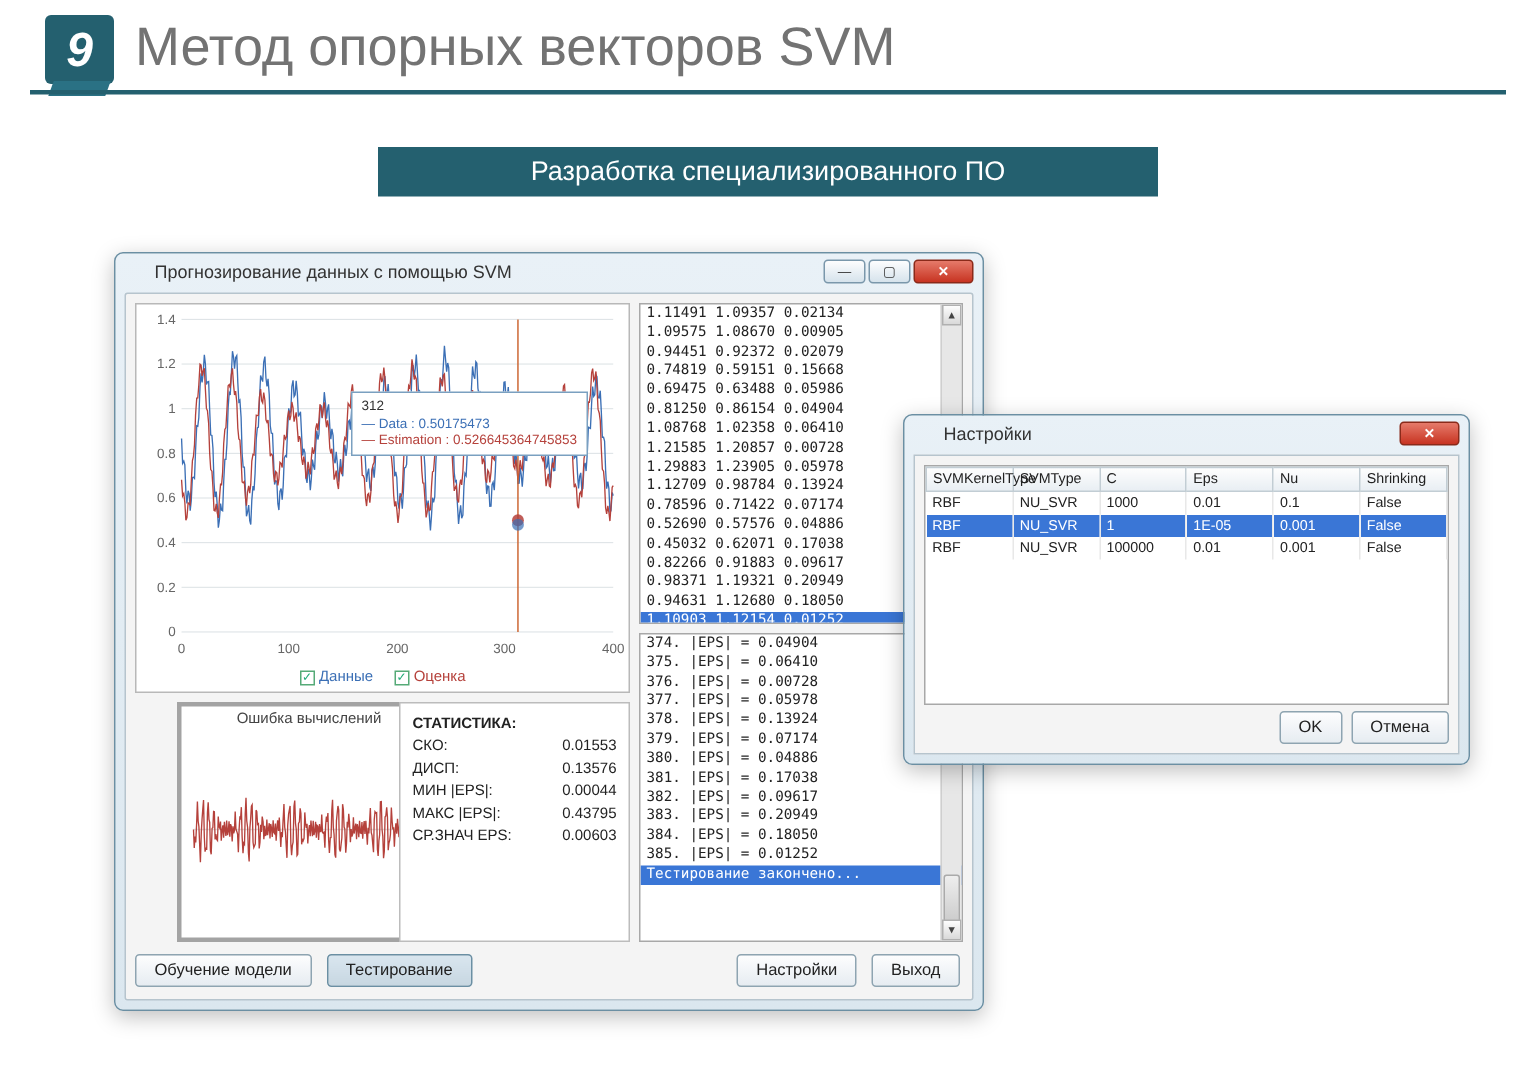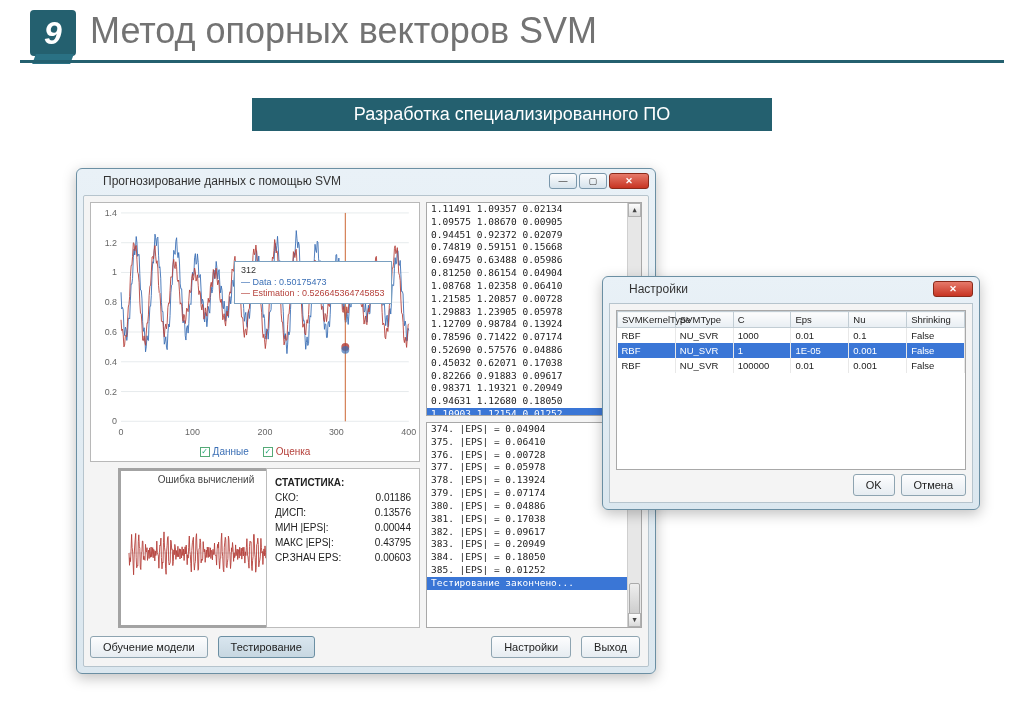--- a/index.html
+++ b/index.html
@@ -203,21 +203,21 @@
         <line x1="8" y1="65" x2="162" y2="65" stroke="#ddd"></line>
         <polyline id="err-series" fill="none" stroke="#b5413b" stroke-width="0.9" points="8.0,65.0 8.5,77.3 9.0,69.7 9.5,73.6 10.1,60.7 10.6,46.4 11.1,59.4 11.6,63.0 12.1,75.0 12.6,86.8 13.2,66.9 13.7,58.0 14.2,51.4 14.7,45.4 15.2,69.8 15.7,79.8 16.2,77.5 16.8,77.9 17.3,53.7 17.8,46.8 18.3,58.2 18.8,60.3 19.3,79.1 19.8,81.5 20.4,64.2 20.9,63.8 21.4,53.0 21.9,53.2 22.4,71.6 22.9,68.1 23.5,71.6 24.0,72.3 24.5,56.3 25.0,63.2 25.5,64.1 26.0,59.7 26.5,72.4 27.1,65.1 27.6,62.2 28.1,70.5 28.6,59.9 29.1,65.2 29.6,69.3 30.1,59.0 30.7,68.8 31.2,66.1 31.7,59.6 32.2,69.8 32.7,61.4 33.2,62.9 33.8,72.9 34.3,62.9 34.8,67.6 35.3,65.7 35.8,53.1 36.3,64.7 36.8,66.1 37.4,68.1 37.9,80.2 38.4,64.8 38.9,57.0 39.4,57.6 39.9,50.1 40.4,69.4 41.0,80.8 41.5,74.0 42.0,74.8 42.5,54.3 43.0,43.9 43.5,59.2 44.1,63.8 44.6,80.4 45.1,86.3 45.6,63.9 46.1,57.8 46.6,49.4 47.1,48.5 47.7,73.5 48.2,77.0 48.7,75.8 49.2,74.5 49.7,52.1 50.2,53.1 50.7,61.6 51.3,61.1 51.8,77.6 52.3,73.6 52.8,61.9 53.3,66.7 53.8,56.4 54.4,59.9 54.9,71.4 55.4,62.5 55.9,68.9 56.4,68.6 56.9,58.3 57.4,68.8 58.0,64.4 58.5,60.8 59.0,71.0 59.5,61.3 60.0,64.0 60.5,70.0 61.1,58.8 61.6,67.0 62.1,67.7 62.6,61.1 63.1,72.5 63.6,64.3 64.1,58.8 64.7,66.0 65.2,57.1 65.7,66.7 66.2,76.7 66.7,66.7 67.2,70.1 67.7,59.3 68.3,48.0 68.8,63.4 69.3,66.6 69.8,75.6 70.3,83.9 70.8,62.4 71.4,54.8 71.9,51.9 72.4,49.3 72.9,74.5 73.4,82.1 73.9,75.8 74.4,73.4 75.0,49.5 75.5,45.7 76.0,60.9 76.5,64.8 77.0,82.3 77.5,81.5 78.0,61.0 78.6,59.8 79.1,50.9 79.6,54.2 80.1,74.9 80.6,71.2 81.1,72.5 81.7,70.9 82.2,53.6 82.7,61.0 83.2,64.0 83.7,61.2 84.2,74.3 84.7,66.2 85.3,62.0 85.8,69.5 86.3,59.0 86.8,64.8 87.3,69.5 87.8,59.2 88.3,68.7 88.9,66.1 89.4,59.8 89.9,70.5 90.4,62.3 90.9,62.9 91.4,71.9 92.0,61.3 92.5,66.4 93.0,66.2 93.5,55.1 94.0,67.1 94.5,67.4 95.0,66.9 95.6,77.1 96.1,61.9 96.6,56.3 97.1,59.9 97.6,54.0 98.1,72.3 98.6,80.7 99.2,70.5 99.7,70.3 100.2,52.0 100.7,45.2 101.2,63.5 101.7,68.2 102.3,81.7 102.8,83.8 103.3,59.2 103.8,54.1 104.3,49.3 104.8,51.9 105.3,78.1 105.9,79.7 106.4,74.8 106.9,70.7 107.4,48.1 107.9,51.5 108.4,63.4 108.9,64.8 109.5,80.5 110.0,74.1 110.5,59.8 111.0,63.7 111.5,54.5 112.0,60.1 112.6,73.4 113.1,64.7 113.6,69.7 114.1,68.1 114.6,56.9 115.1,67.7 115.6,64.2 116.2,61.1 116.7,71.5 117.2,61.5 117.7,63.9 118.2,70.1 118.7,59.2 119.3,67.4 119.8,67.6 120.3,60.1 120.8,71.1 121.3,63.6 121.8,59.4 122.3,68.0 122.9,59.2 123.4,67.3 123.9,75.1 124.4,63.8 124.9,67.6 125.4,59.3 125.9,50.7 126.5,67.1 127.0,68.9 127.5,74.6 128.0,80.2 128.5,58.4 129.0,53.2 129.6,54.1 130.1,53.8 130.6,78.2 131.1,82.6 131.6,72.5 132.1,68.6 132.6,46.5 133.2,46.4 133.7,65.0 134.2,69.4 134.7,84.2 135.2,79.7 135.7,56.7 136.2,56.0 136.8,50.2 137.3,56.7 137.8,78.8 138.3,74.0 138.8,72.2 139.3,68.2 139.9,50.4 140.4,59.4 140.9,64.9 141.4,63.5 141.9,76.5 142.4,66.9 142.9,60.9 143.5,67.8 144.0,57.9 144.5,64.6 145.0,70.2 145.5,60.0 146.0,69.0 146.5,66.1 147.1,59.8 147.6,70.7 148.1,62.5 148.6,62.7 149.1,71.1 149.6,60.3 150.2,65.9 150.7,67.1 151.2,56.9 151.7,68.7 152.2,67.5 152.7,65.1 153.2,74.4 153.8,60.2 154.3,56.8 154.8,62.8 155.3,57.4 155.8,73.7 156.3,79.1 156.8,66.6 157.4,66.8 157.9,51.4 158.4,48.0 158.9,68.0 159.4,71.4 159.9,81.2 160.5,80.0 161.0,54.5 161.5,51.7 162.0,51.0"></polyline>
       </svg>
     </div>
 
     <div class="stats-group">
       <div style="font-weight:bold">СТАТИСТИКА:</div>
       <div id="stats-rows">
           <div class="stats-row">
             <span>СКО:</span>
-            <span>0.01186</span>
+            <span>0.01553</span>
           </div>
           <div class="stats-row">
             <span>ДИСП:</span>
             <span>0.13576</span>
           </div>
           <div class="stats-row">
             <span>МИН |EPS|:</span>
             <span>0.00044</span>
           </div>
           <div class="stats-row">

